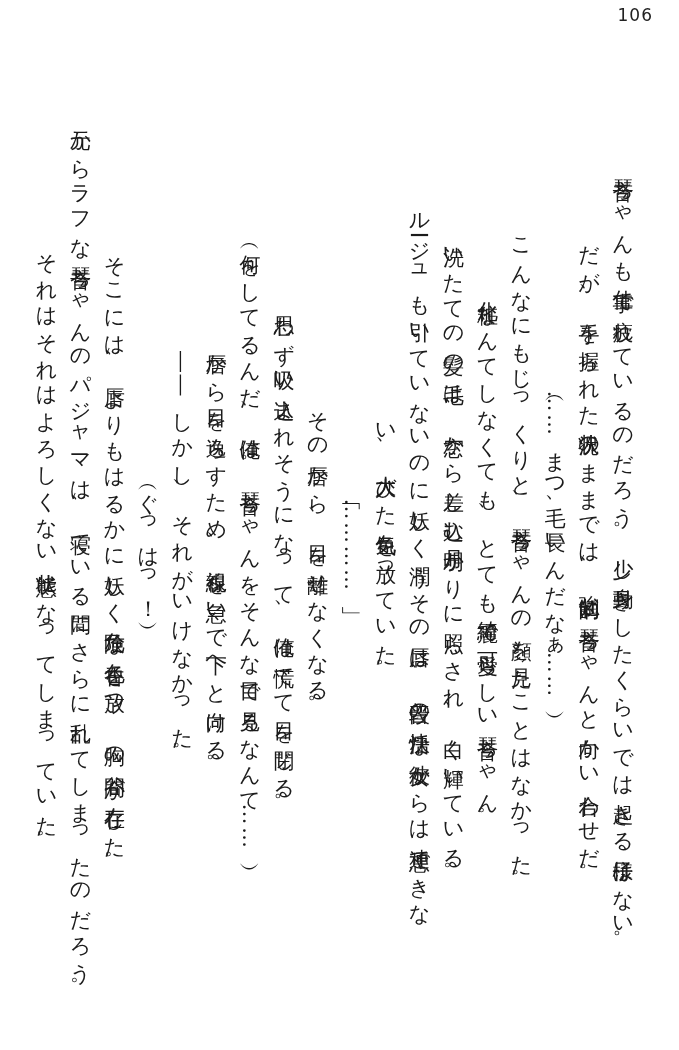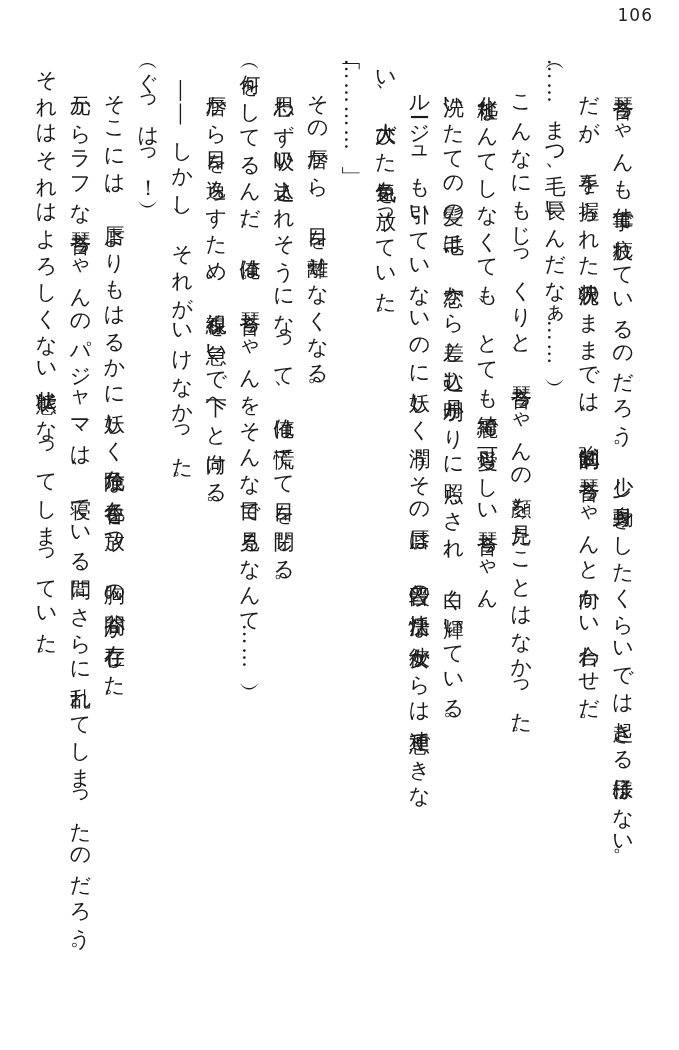--- a/index.html
+++ b/index.html
@@ -41,21 +41,21 @@
     padding: 0;
     white-space: nowrap;
   }
   .text-column.indent {
     padding-top: 23.5px;
   }
 </style>
 </head>
 <body>
 
-<div class="page" style="background: rgb(255, 255, 255);">
+<div class="page" style="background: rgb(255, 255, 255); text-align: center;">
   <div class="page-number">106</div>
   <div class="text-block" style="color: rgb(27, 27, 27);">
       <p class="text-column indent">琴音ちゃんも仕事で疲れているのだろう。少し身動きしたくらいでは起きる様子はない。</p>
       <p class="text-column indent">だが、手を握られた状況のままでは、強制的に琴音ちゃんと向かい合わせだ。</p>
       <p class="text-column">（……まつ毛、長いんだなぁ……）</p>
       <p class="text-column indent">こんなにもじっくりと、琴音ちゃんの顔を見たことはなかった。</p>
       <p class="text-column indent">化粧なんてしなくても、とても綺麗で可愛らしい琴音ちゃん。</p>
       <p class="text-column indent">洗いたての髪の毛は、窓から差し込む月明かりに照らされ、白く輝いている。</p>
       <p class="text-column indent">ルージュも引いていないのに妖しく潤うその唇は、普段の快活な彼女からは連想できな</p>
       <p class="text-column">い、大人びた色気を放っていた。</p>

